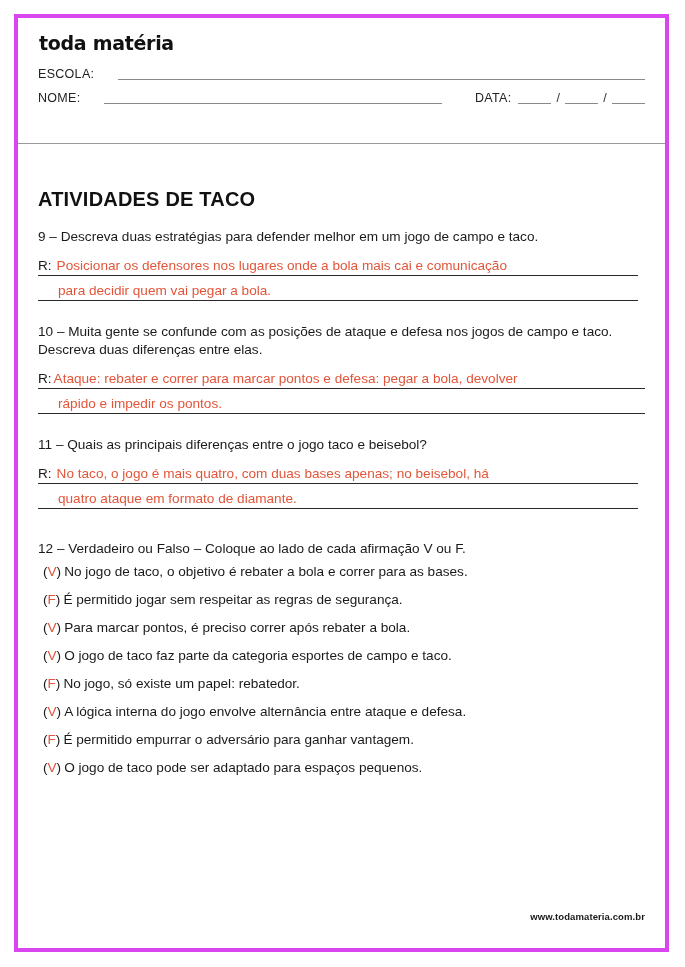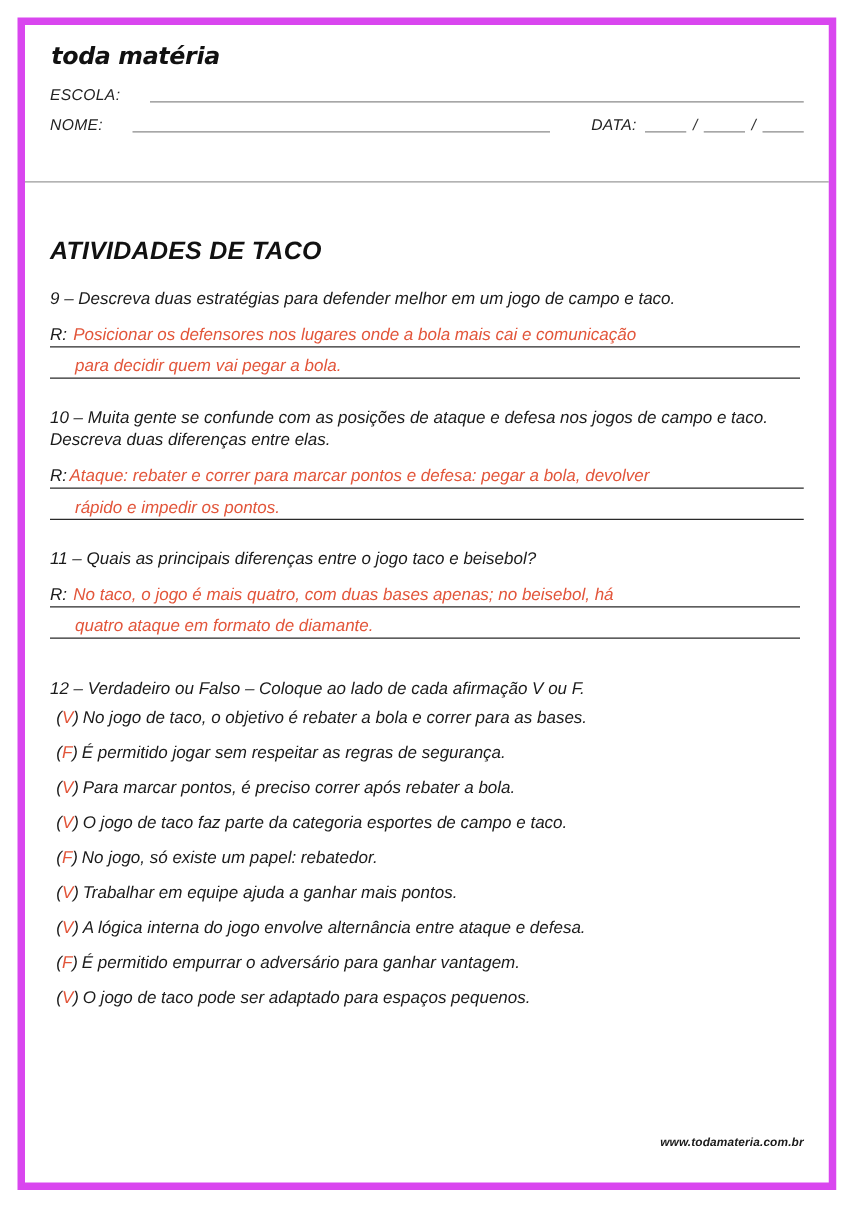--- a/index.html
+++ b/index.html
@@ -15,24 +15,23 @@
     color: #1a1a1a;
     overflow: hidden;
   }
 
   .page {
     position: absolute;
     left: 14px;
     top: 14px;
     width: 655px;
     height: 938px;
-    border: 6px solid #d946ef;
+    border: 4px solid #d946ef;
     box-sizing: border-box;
     background: #fff;
-    font-style: italic;
   }
 
   
   .header {
     border-bottom: 1px solid #9a9a9a;
     padding: 12px 20px 10px 20px;
     box-sizing: border-box;
     height: 126px;
   }
   .logo {
@@ -252,23 +251,20 @@
         <li class="tf-item">
           <span class="tf-mark">(</span><span class="tf-letter">V</span><span class="tf-mark">)</span><span class="tf-statement">Para marcar pontos, é preciso correr após rebater a bola.</span>
         </li>
         <li class="tf-item">
           <span class="tf-mark">(</span><span class="tf-letter">V</span><span class="tf-mark">)</span><span class="tf-statement">O jogo de taco faz parte da categoria esportes de campo e taco.</span>
         </li>
         <li class="tf-item">
           <span class="tf-mark">(</span><span class="tf-letter">F</span><span class="tf-mark">)</span><span class="tf-statement">No jogo, só existe um papel: rebatedor.</span>
         </li>
         <li class="tf-item">
-          <span class="tf-mark">(</span><span class="tf-letter">V</span><span class="tf-mark">)</span><span class="tf-statement">Trabalhar em equipe ajuda a ganhar mais pontos.</span>
-        </li>
-        <li class="tf-item">
           <span class="tf-mark">(</span><span class="tf-letter">V</span><span class="tf-mark">)</span><span class="tf-statement">A lógica interna do jogo envolve alternância entre ataque e defesa.</span>
         </li>
         <li class="tf-item">
           <span class="tf-mark">(</span><span class="tf-letter">F</span><span class="tf-mark">)</span><span class="tf-statement">É permitido empurrar o adversário para ganhar vantagem.</span>
         </li>
         <li class="tf-item">
           <span class="tf-mark">(</span><span class="tf-letter">V</span><span class="tf-mark">)</span><span class="tf-statement">O jogo de taco pode ser adaptado para espaços pequenos.</span>
         </li>
       </ul>
     </div>

